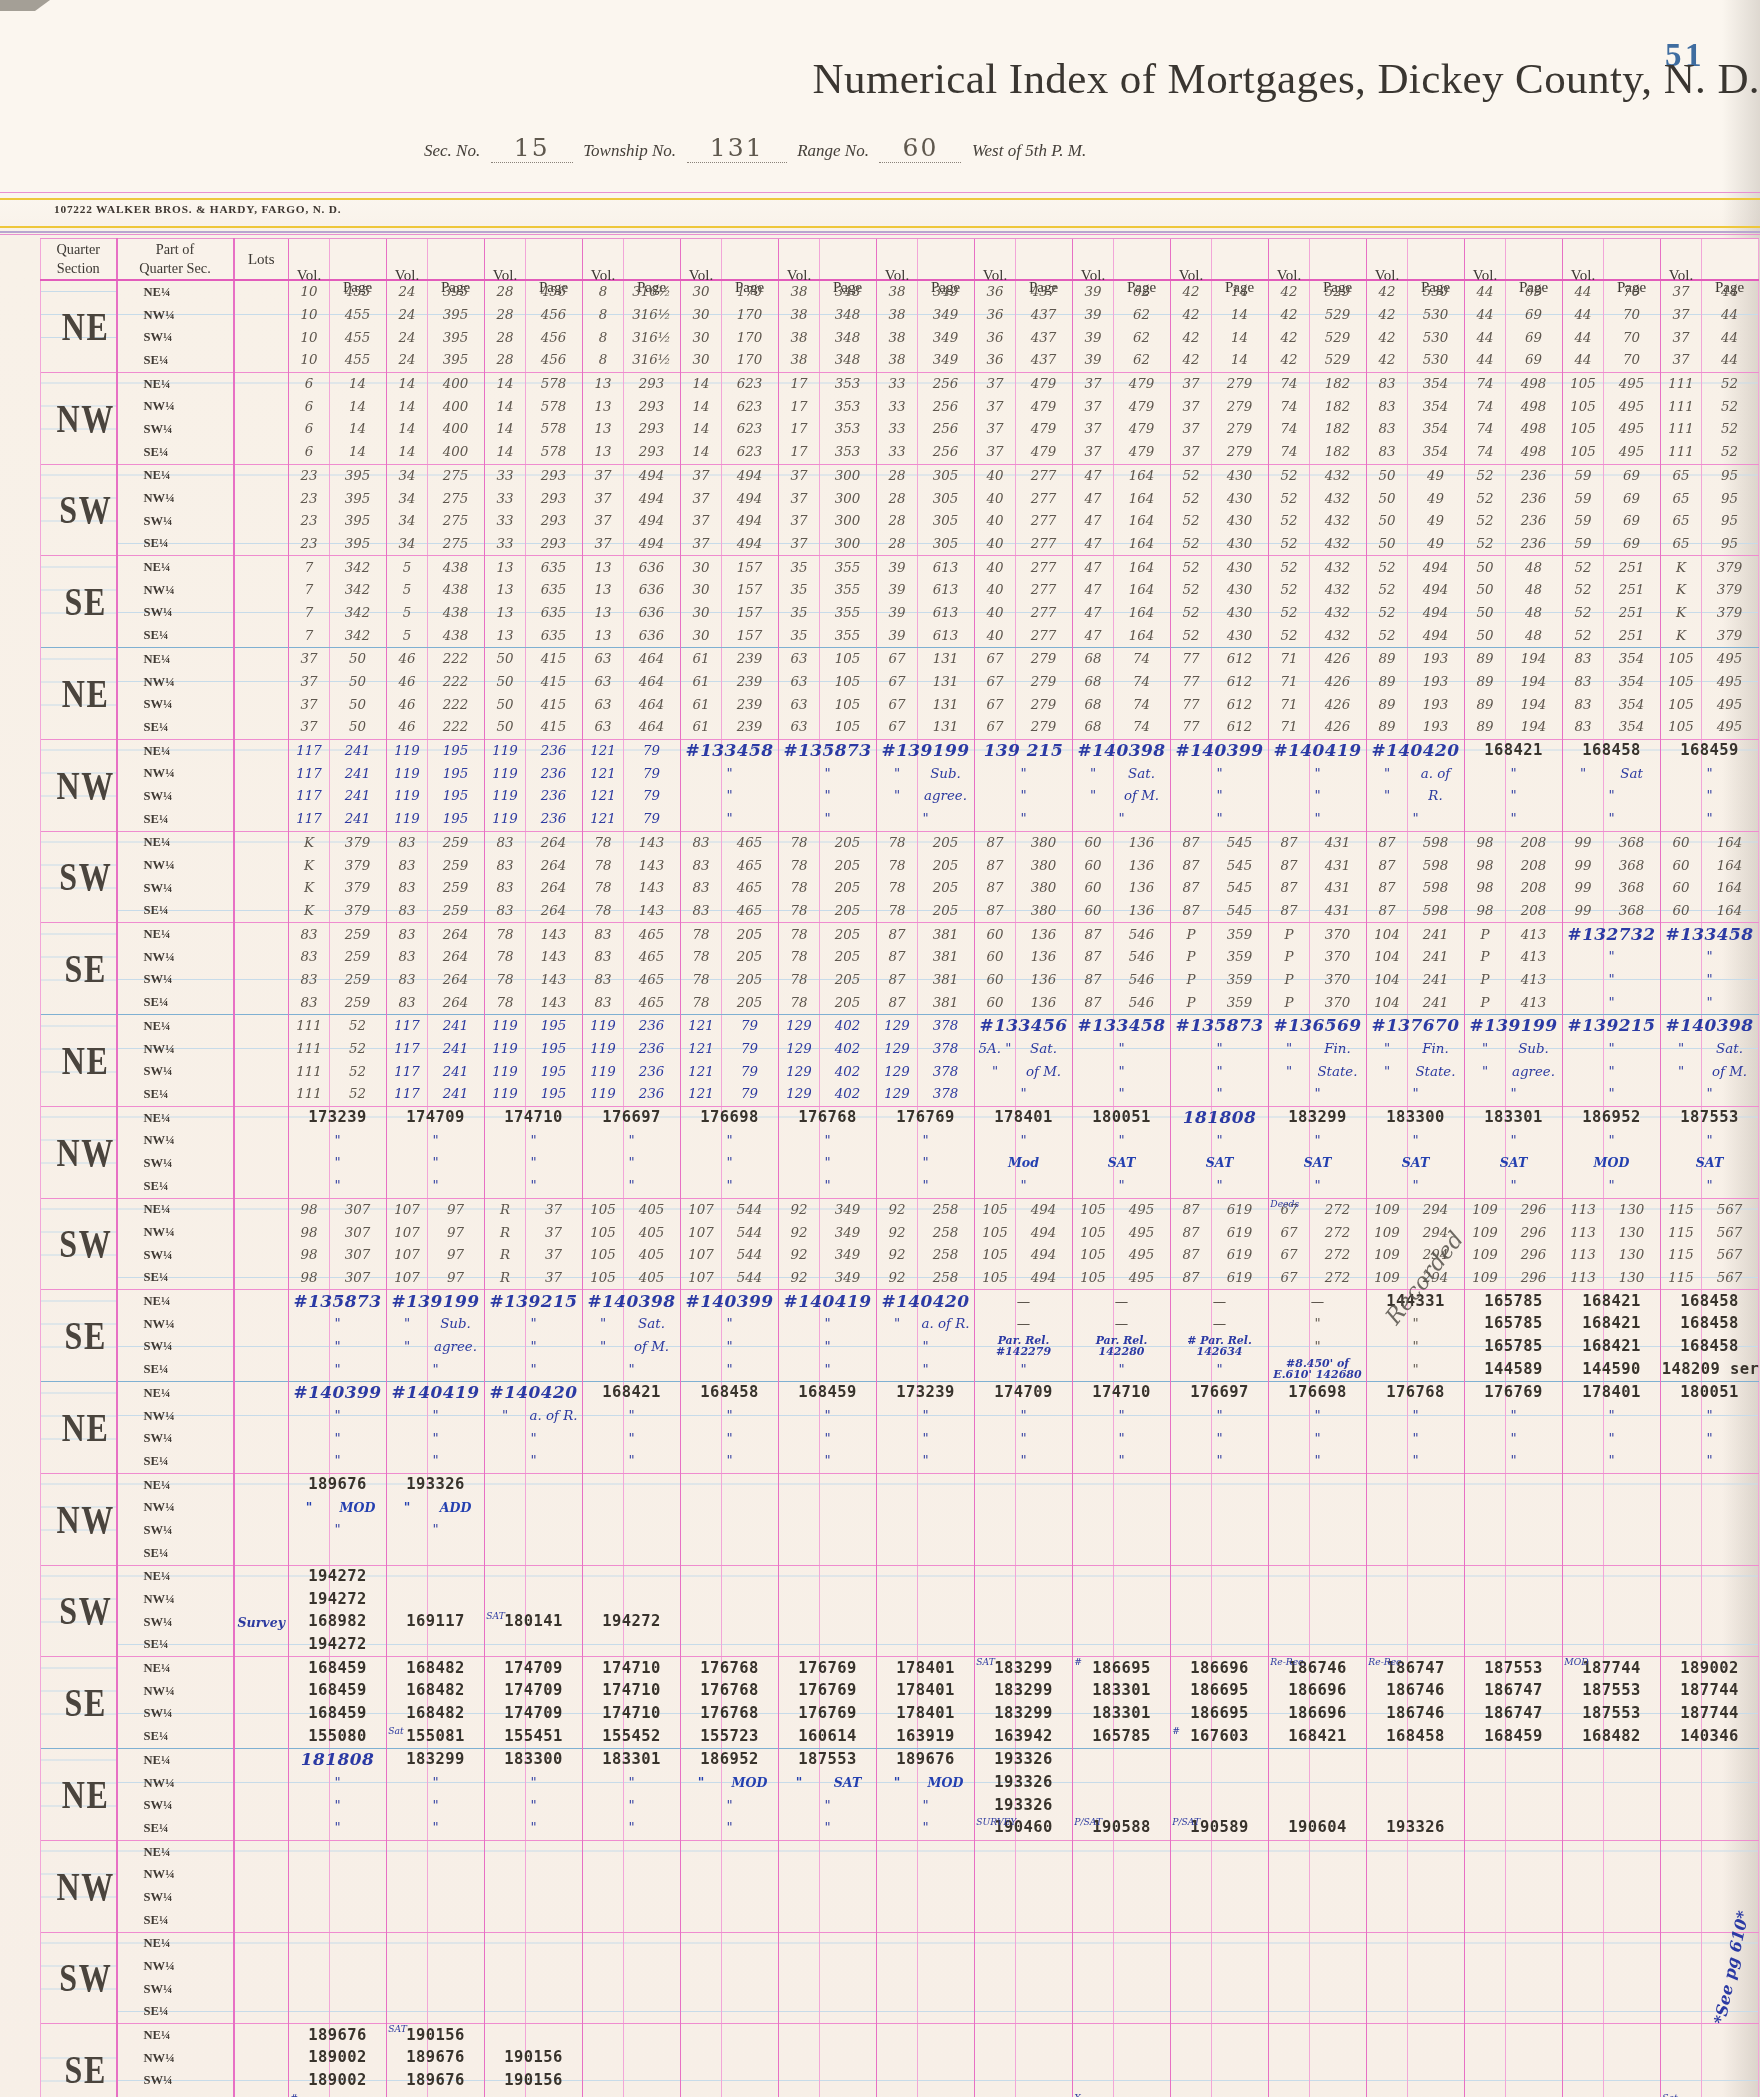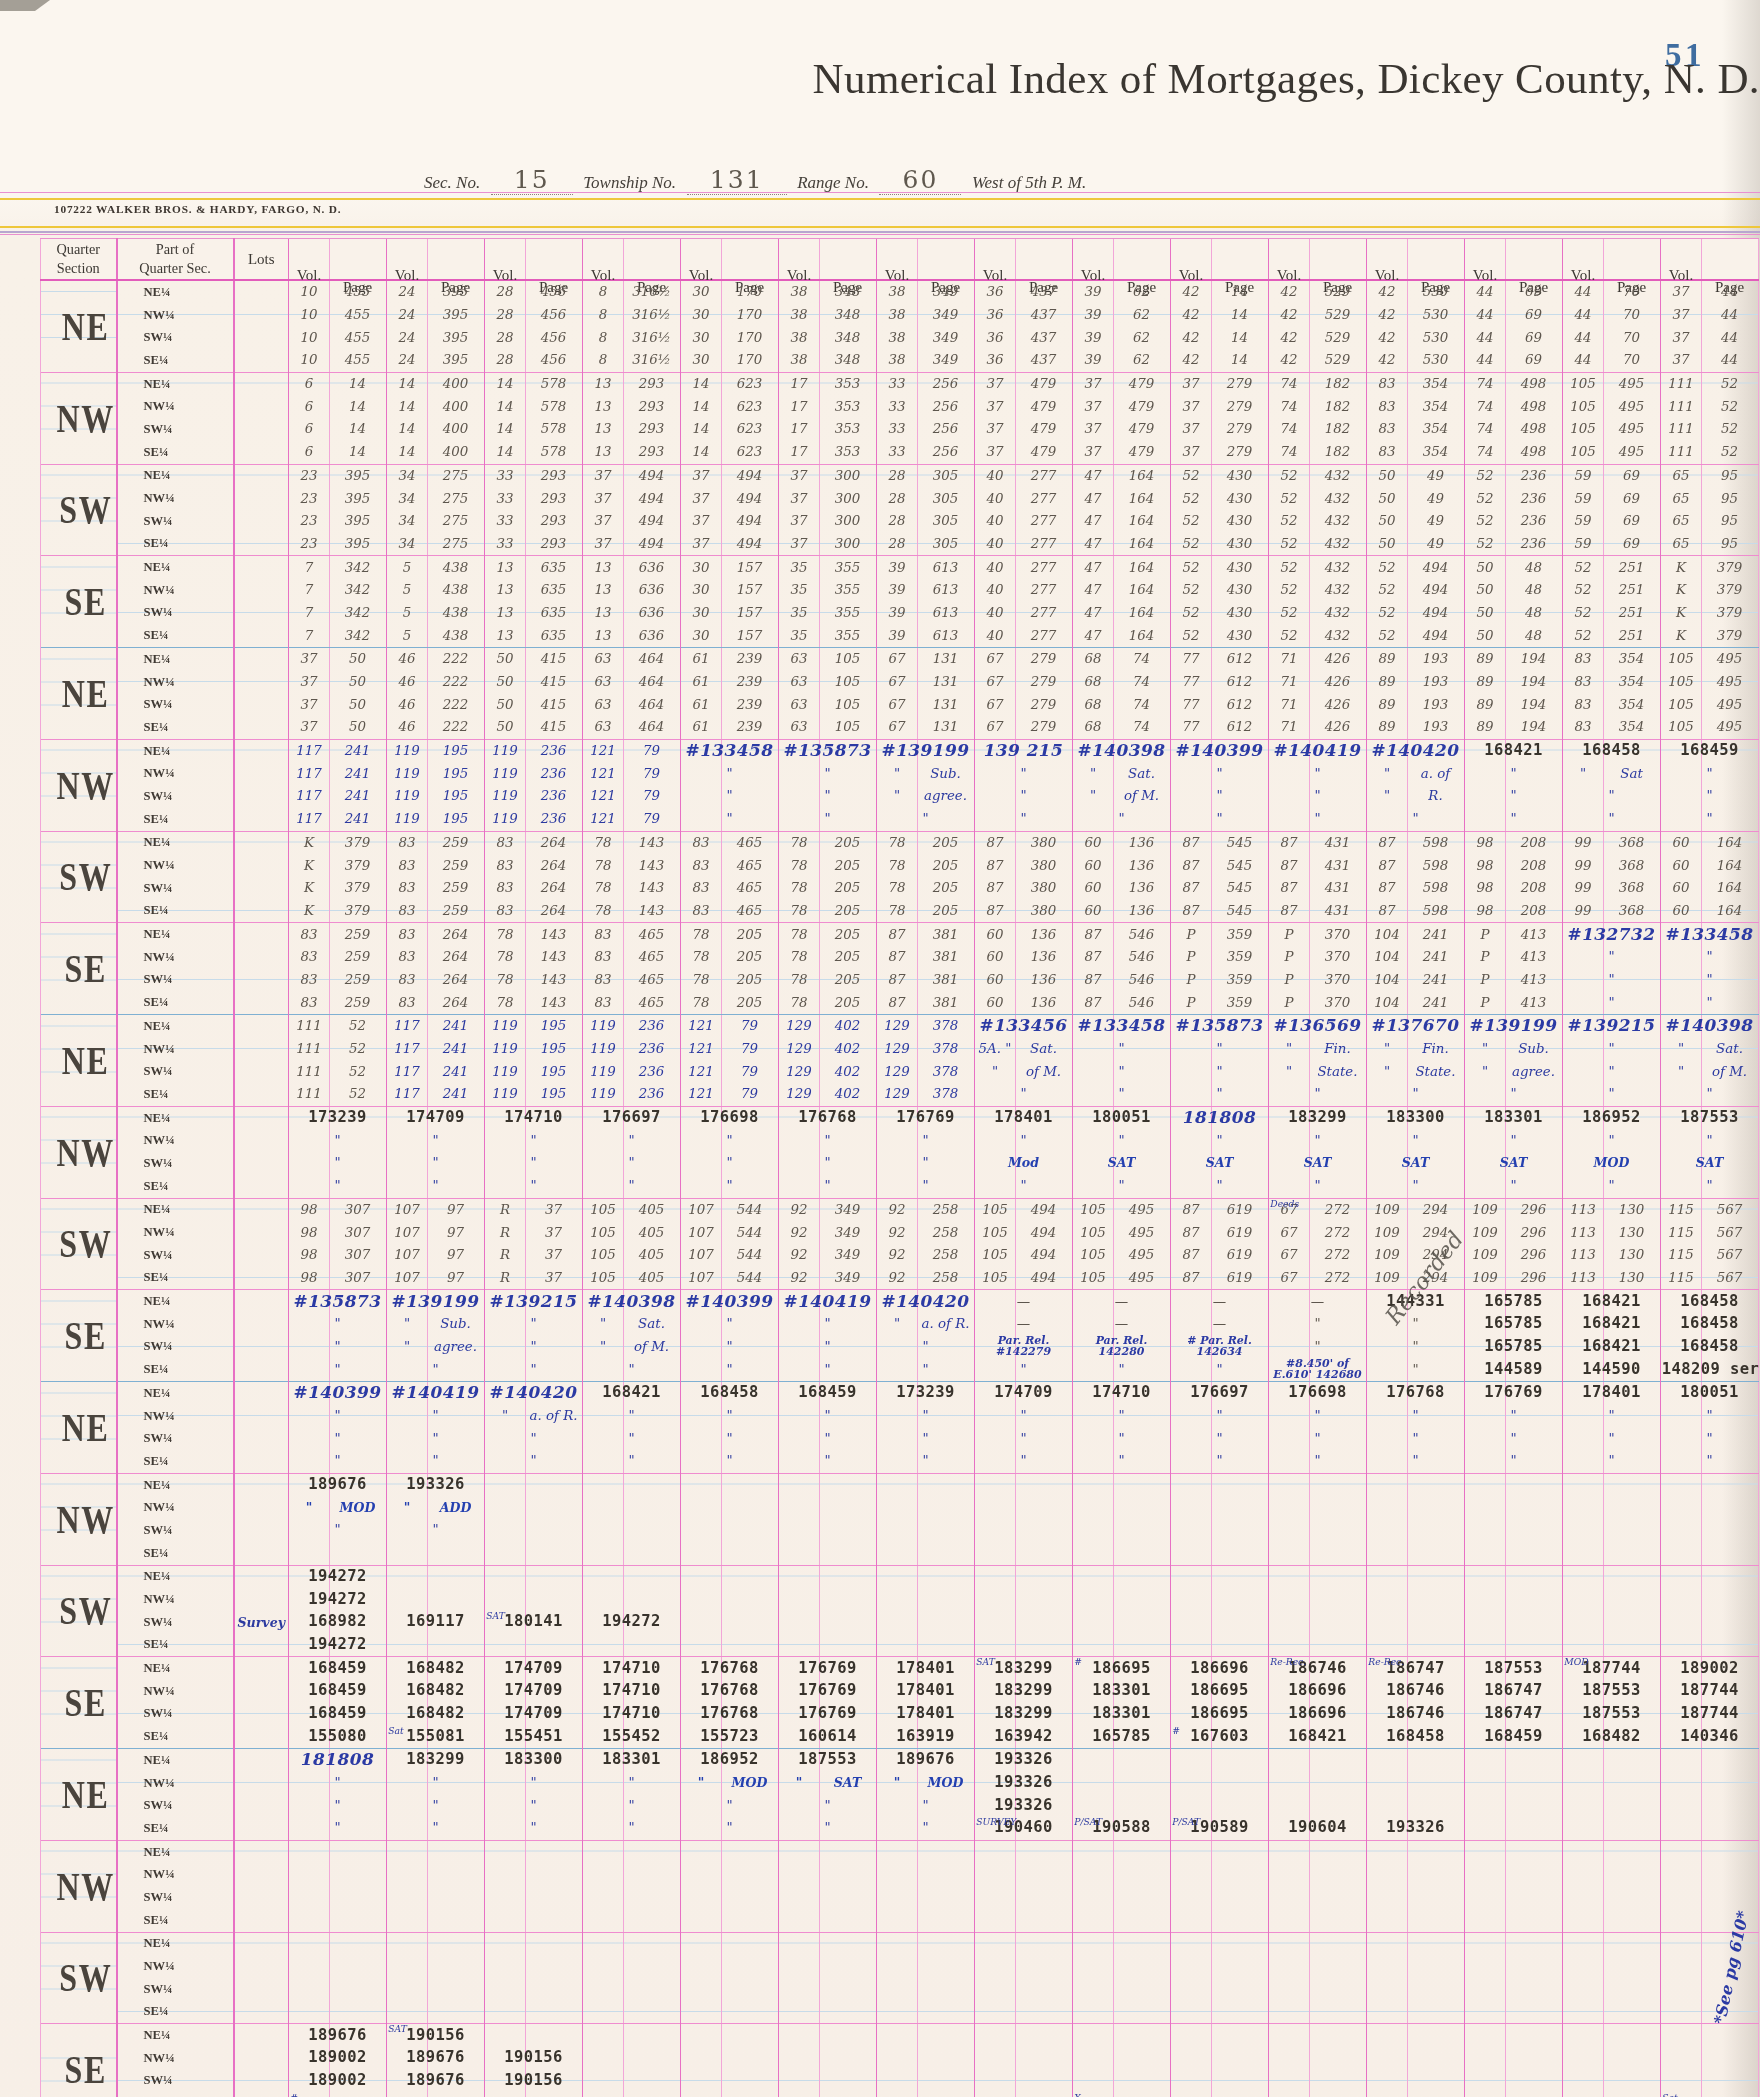--- a/index.html
+++ b/index.html
@@ -7,21 +7,21 @@
         background:linear-gradient(#fbf6ef 0px,#fbf6ef 197px,#f8f1e8 239px,#f7efe7 100%);
         font-family:"Liberation Serif",serif;}
   .edge-shadow{position:absolute;top:0;right:0;width:38px;height:100%;
         background:linear-gradient(to right,rgba(0,0,0,0) ,rgba(90,80,70,.18));}
   .corner-artifact{position:absolute;top:0;left:0;width:50px;height:11px;background:#8f897f;
         clip-path:polygon(0 0,100% 0,70% 100%,0 100%);opacity:.8;}
   .page-number{position:absolute;top:37px;left:1665px;font:700 33px "Liberation Serif",serif;
         color:#3f6da0;letter-spacing:3.4px;}
   .title{position:absolute;top:54px;left:0;right:0;text-align:right;
         font:400 43px "Liberation Serif",serif;color:#3a3631;letter-spacing:0.4px;}
-  .subline{position:absolute;top:133px;left:424px;display:flex;align-items:baseline;white-space:nowrap;margin-top:32px;}
+  .subline{position:absolute;top:133px;left:424px;display:flex;align-items:baseline;white-space:nowrap;}
   .sl{font:italic 17px "Liberation Serif",serif;color:#45403a;}
   .sv{font:400 25px "DejaVu Serif",serif;color:#5f584e;border-bottom:1.3px dotted #8a8279;
       padding:0 23px;margin:0 10.5px;letter-spacing:2.1px;}
   .band{position:absolute;left:0;right:0;top:192px;height:43px;}
   .band .l1{position:absolute;top:0;left:0;right:0;height:1.3px;background:#e98fd0;}
   .band .l2{position:absolute;top:5.9px;left:0;right:0;height:2.5px;background:#eec73b;}
   .band .l3{position:absolute;bottom:6.7px;left:0;right:0;height:2.5px;background:#eec73b;}
   .band .l4{position:absolute;bottom:2.5px;left:0;right:0;height:1.3px;background:#b7a7cf;}
   .band .l5{position:absolute;bottom:0;left:0;right:0;height:0.8px;background:#e98fd0;}
   .vendor{position:absolute;top:11px;left:54px;font:700 11.3px "Liberation Serif",serif;

